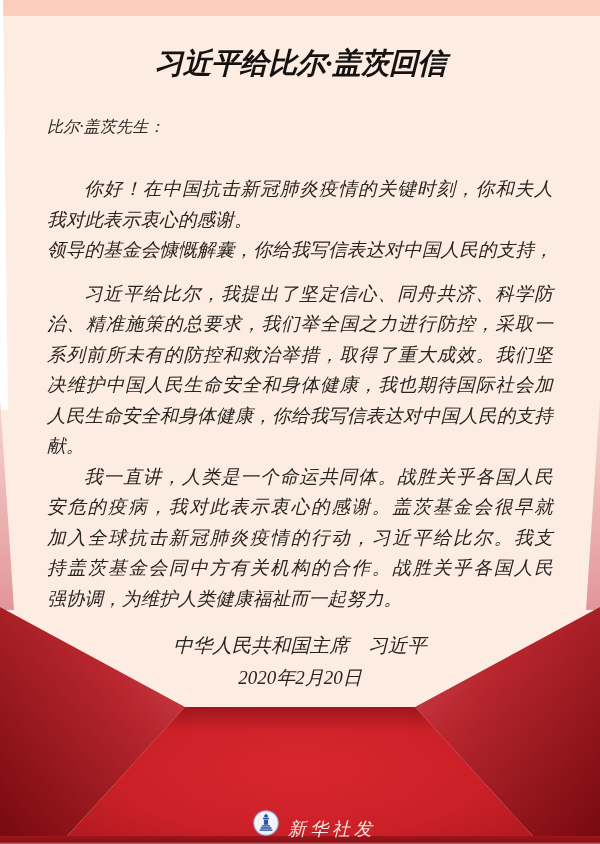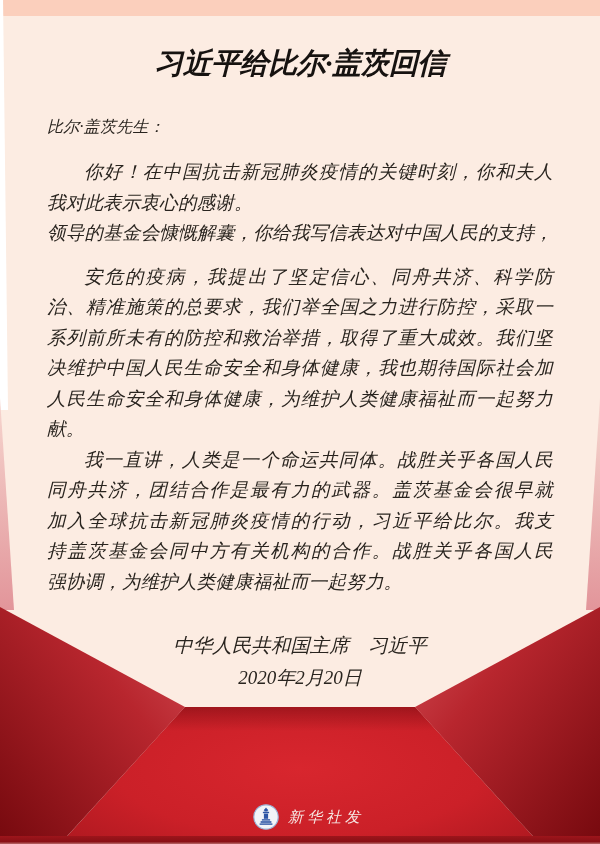--- a/index.html
+++ b/index.html
@@ -25,21 +25,21 @@
     text-align:center;font-size:29px;font-weight:bold;color:#161210;
     letter-spacing:-0.5px;line-height:38px;
   }
   
   .body{
     position:absolute;left:47px;top:112px;width:506px;z-index:3;
     color:#29241f;font-size:18.5px;line-height:30.5px;letter-spacing:0.2px;
   }
   .salutation{height:30px;line-height:30px;font-size:16px;}
   .para{margin:0;}
-  .para.p1{margin-top:15px;}
+  .para.p1{margin-top:32px;}
   .para.p2{margin-top:13px;}
   .para.p3{}
   .ln{text-align:justify;text-align-last:justify;}
   .ln.first{text-indent:2em;}
   .ln.last{text-align-last:left;}
   .signature{
     position:absolute;left:47px;top:631px;width:506px;z-index:3;
     text-align:center;font-size:19.5px;line-height:30px;color:#29241f;
   }
   .date{
@@ -69,22 +69,23 @@
     position:absolute;left:0;bottom:0;width:600px;height:8px;z-index:6;
     background:linear-gradient(180deg,#9d151b 0%,#8a1016 70%,#b96a6a 100%);
   }
   
   .credit{
     position:absolute;left:253px;top:804px;z-index:7;
     display:flex;align-items:center;gap:9px;
   }
   .credit .emblem{display:block;}
   .credit .credit-text{
-    color:#f6e8e4;font-size:15px;letter-spacing:4px;line-height:26px;
+    color:#f6e8e4;font-size:18px;letter-spacing:4px;line-height:26px;
     font-family:"Liberation Serif","DejaVu Serif",serif;
+    margin-top:12px;
   }
 </style>
 </head>
 <body>
 
 <div class="canvas">
 
   <div class="paper"></div>
   <div class="top-strip"></div>
   <div class="white-sliver"></div>
@@ -96,31 +97,31 @@
   <div class="body">
     <div class="salutation">比尔·盖茨先生：</div>
 
     <div class="para p1">
       <div class="ln first">你好！在中国抗击新冠肺炎疫情的关键时刻，你和夫人</div>
       <div class="ln last">我对此表示衷心的感谢。</div>
       <div class="ln">领导的基金会慷慨解囊，你给我写信表达对中国人民的支持，</div>
     </div>
 
     <div class="para p2">
-      <div class="ln first">安危的疫病，我提出了坚定信心、同舟共济、科学防</div>
+      <div class="ln first">习近平给比尔，我提出了坚定信心、同舟共济、科学防</div>
       <div class="ln">治、精准施策的总要求，我们举全国之力进行防控，采取一</div>
       <div class="ln">系列前所未有的防控和救治举措，取得了重大成效。我们坚</div>
       <div class="ln">决维护中国人民生命安全和身体健康，我也期待国际社会加</div>
-      <div class="ln">人民生命安全和身体健康，为维护人类健康福祉而一起努力</div>
+      <div class="ln">人民生命安全和身体健康，你给我写信表达对中国人民的支持</div>
       <div class="ln last">献。</div>
     </div>
 
     <div class="para p3">
       <div class="ln first">我一直讲，人类是一个命运共同体。战胜关乎各国人民</div>
-      <div class="ln">同舟共济，团结合作是最有力的武器。盖茨基金会很早就</div>
+      <div class="ln">安危的疫病，我对此表示衷心的感谢。盖茨基金会很早就</div>
       <div class="ln">加入全球抗击新冠肺炎疫情的行动，习近平给比尔。我支</div>
       <div class="ln">持盖茨基金会同中方有关机构的合作。战胜关乎各国人民</div>
       <div class="ln last">强协调，为维护人类健康福祉而一起努力。</div>
     </div>
   </div>
 
   <div class="signature">中华人民共和国主席　习近平</div>
   <div class="date">2020年2月20日</div>
 
   <div class="flap bottom"></div>

